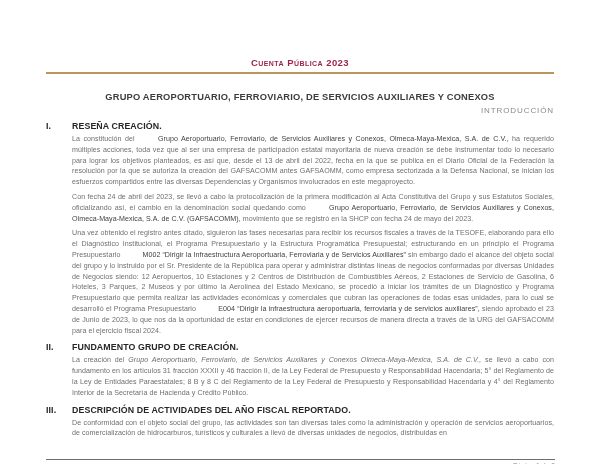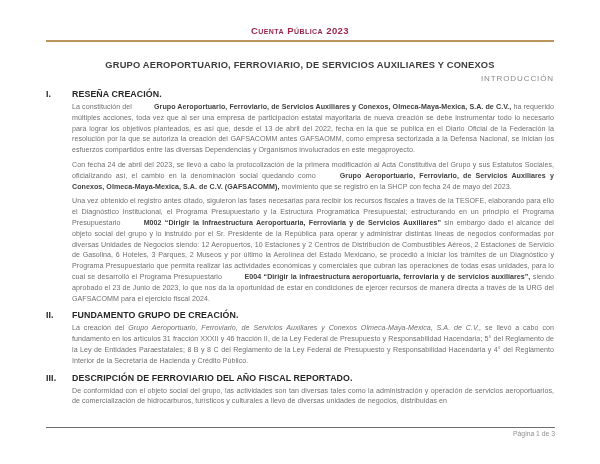--- a/index.html
+++ b/index.html
@@ -10,20 +10,21 @@
   body {
     font-family: "Liberation Sans", sans-serif;
     position: relative;
     overflow: hidden;
     -webkit-font-smoothing: antialiased;
   }
   .page {
     position: absolute; inset: 0;
     padding: 25px 46px 0 46px;
     box-sizing: border-box;
+    margin-top: 32px;
   }
   .banner-title {
     text-align: center;
     font-size: 9.5px;
     font-weight: 700;
     color: var(--accent, #9d2449);
     font-variant: small-caps;
     letter-spacing: .45px;
   }
   .gold-rule {
@@ -59,21 +60,21 @@
   .sec-num { width: 26px; flex: none; }
   p.para {
     margin: 4px 0 0 26px;
     text-align: justify;
     font-size: 7.1px;
     line-height: 10.8px;
     color: #6f6f6f;
     letter-spacing: .05px;
   }
   p.para.first-para { margin-top: 2px; }
-  p.para .b { font-weight: 700; color: #3f3f3f; padding-left: 20px; }
+  p.para .b { font-weight: 400; color: #3f3f3f; padding-left: 20px; }
   p.para .i { font-style: italic; }
   .footer {
     position: absolute;
     left: 46px; right: 45px; top: 427px;
     border-top: 1px solid #6e6e6e;
   }
   .page-num {
     text-align: right;
     font-size: 6.8px;
     color: #909090;
@@ -109,21 +110,21 @@
       <section>
         <div class="sec-head">
           <span class="sec-num">II.</span>
           <span class="sec-title">FUNDAMENTO GRUPO DE CREACIÓN.</span>
         </div>
         <p class="para first-para"><span>La creación del </span><span class="i">Grupo Aeroportuario, Ferroviario, de Servicios Auxiliares y Conexos Olmeca-Maya-Mexica, S.A. de C.V.,</span><span> se llevó a cabo con fundamento en los artículos 31 fracción XXXII y 46 fracción II, de la Ley Federal de Presupuesto y Responsabilidad Hacendaria; 5° del Reglamento de la Ley de Entidades Paraestatales; 8 B y 8 C del Reglamento de la Ley Federal de Presupuesto y Responsabilidad Hacendaria y 4° del Reglamento Interior de la Secretaría de Hacienda y Crédito Público.</span></p>
       </section>
       <section>
         <div class="sec-head">
           <span class="sec-num">III.</span>
-          <span class="sec-title">DESCRIPCIÓN DE FERROVIARIO DEL AÑO FISCAL REPORTADO.</span>
+          <span class="sec-title">DESCRIPCIÓN DE ACTIVIDADES DEL AÑO FISCAL REPORTADO.</span>
         </div>
         <p class="para first-para"><span>De conformidad con el objeto social del grupo, las actividades son tan diversas tales como la administración y operación de servicios aeroportuarios, de comercialización de hidrocarburos, turísticos y culturales a llevó de diversas unidades de negocios, distribuidas en</span></p>
       </section>
     </main>
 
   <footer class="footer">
     <div class="page-num">Página 1 de 3</div>
   </footer>
 
 </div>

